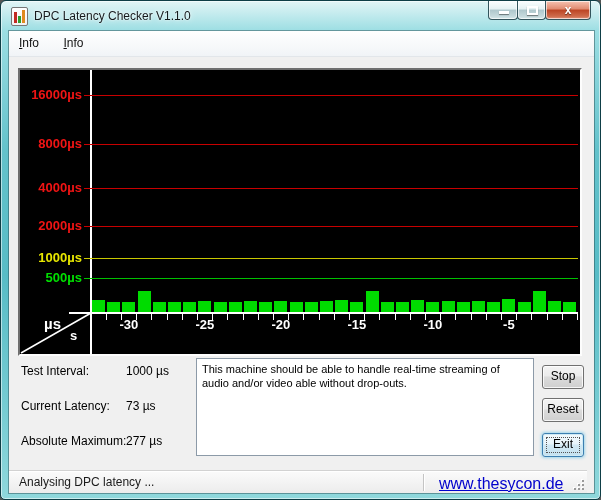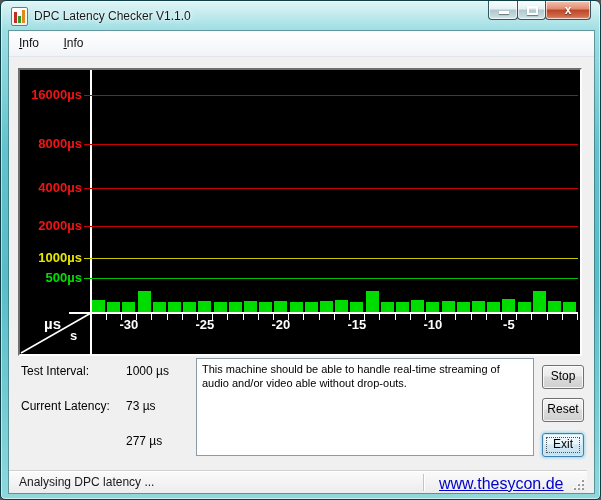--- a/index.html
+++ b/index.html
@@ -220,20 +220,21 @@
           <div class="xlabel" style="left: 319.9px;">-15</div>
           <div class="xlabel" style="left: 395.9px;">-10</div>
           <div class="xlabel" style="left: 471.9px;">-5</div>
         </div>
     </div>
 
     <span class="stat-label" style="top:333px">Test Interval:</span>
     <span class="stat-value" style="top:333px">1000 µs</span>
     <span class="stat-label" style="top:368px">Current Latency:</span>
     <span class="stat-value" style="top:368px">73 µs</span>
+    <span class="stat-label" style="top:403px">Absolute Maximum:</span>
     <span class="stat-value" style="top:403px">277 µs</span>
 
     <div id="message-box">
       <span>This machine should be able to handle real-time streaming of audio and/or video able without drop-outs.</span>
     </div>
 
     <div class="pushbtn" id="btn-stop">Stop</div>
     <div class="pushbtn" id="btn-reset">Reset</div>
     <div class="pushbtn" id="btn-exit">Exit</div>
 

